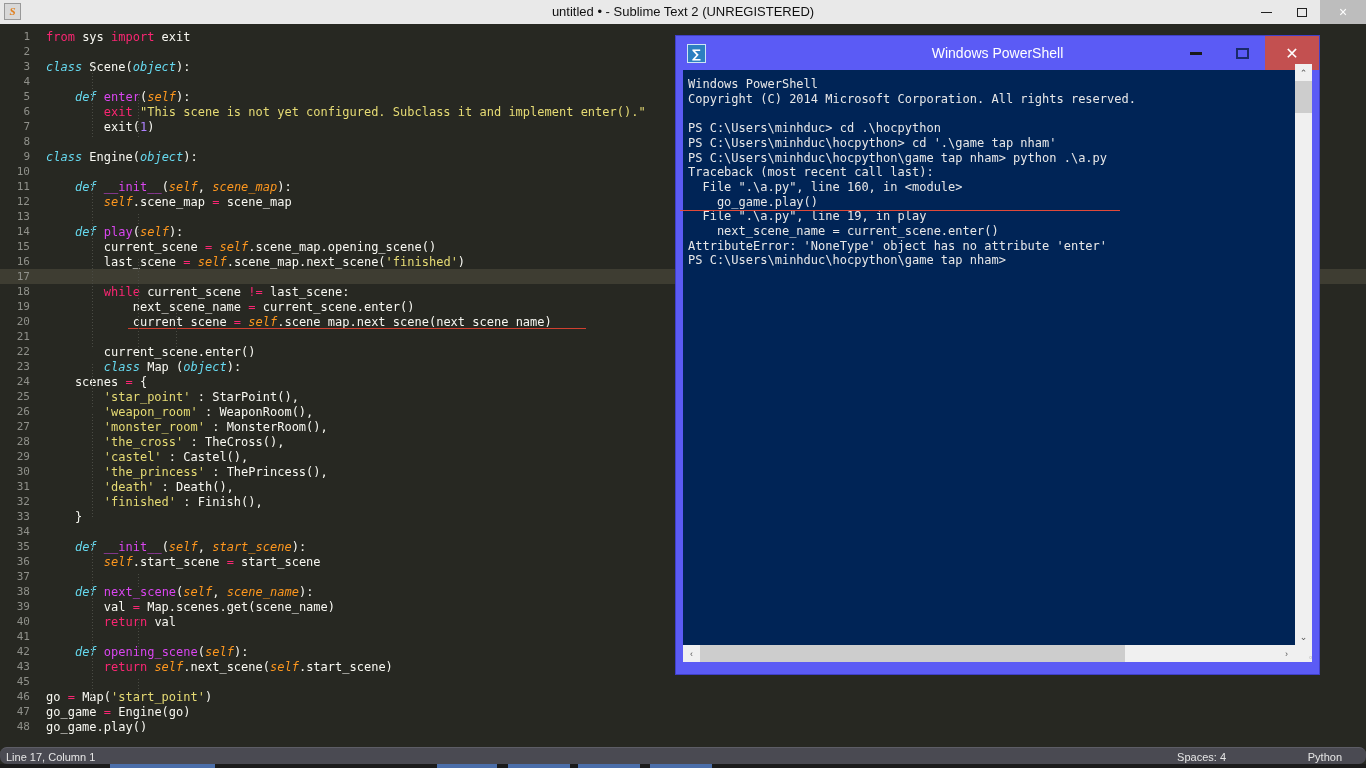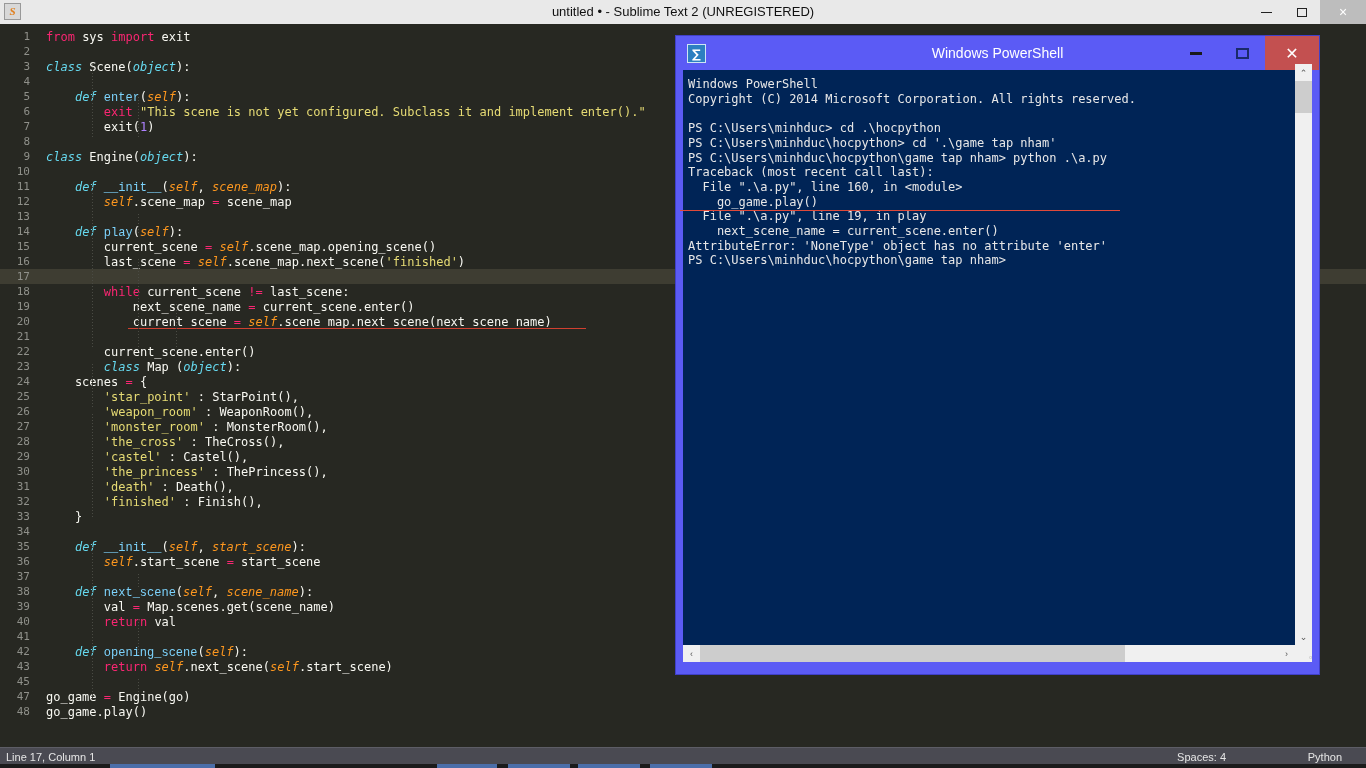--- a/index.html
+++ b/index.html
@@ -100,21 +100,21 @@
   }
   
   .iguide {
     position: absolute;
     width: 1px;
     background: repeating-linear-gradient(to bottom, #4a4b44 0px, #4a4b44 1px, transparent 1px, transparent 3px);
   }
   
   .k  { color: #f92672; }            
   .kc { color: #66d9ef; font-style: italic; }  
-  .fn { color: #7dd3fc; font-family: Liberation Mono, monospace; }            
+  .fn { color: #d946ef; }            
   .pa { color: #fd971f; font-style: italic; }  
   .st { color: #e6db74; }            
   .nu { color: #ae81ff; }            
   .op { color: #f92672; }            
   .pl { color: #f8f8f2; }            
   .cy { color: #66d9ef; }            
 
   .err-underline {
     position: absolute;
     height: 1px;
@@ -123,20 +123,21 @@
 
   
   #sublime-status {
     position: absolute; left: 0; top: 747px;
     width: 1366px; height: 17px;
     background: #4a4a52;
     border-top: 1px solid #5d5d66;
     box-sizing: border-box;
     color: #e6e6e6;
     font-size: 11px;
+    border-radius: 7px;
   }
   #status-pos { position: absolute; left: 6px; top: 1px; line-height: 16px; }
   #status-spaces { position: absolute; right: 140px; top: 1px; line-height: 16px; text-align: right; }
   #status-lang { position: absolute; right: 24px; top: 1px; line-height: 16px; margin-left: 44px; }
 
   
   #taskbar {
     position: absolute; left: 0; top: 764px;
     width: 1366px; height: 4px;
     background: #1b1b1b;
@@ -316,20 +317,21 @@
           <div class="code-line"><span class="ln">35</span><span class="src">    <span class="kc">def</span> <span class="fn">__init__</span><span class="pl">(</span><span class="pa">self</span>, <span class="pa">start_scene</span><span class="pl">)</span>:</span></div>
           <div class="code-line"><span class="ln">36</span><span class="src">        <span class="pa">self</span>.start_scene <span class="op">=</span> start_scene</span></div>
           <div class="code-line"><span class="ln">37</span><span class="src"></span></div>
           <div class="code-line"><span class="ln">38</span><span class="src">    <span class="kc">def</span> <span class="fn">next_scene</span><span class="pl">(</span><span class="pa">self</span>, <span class="pa">scene_name</span><span class="pl">)</span>:</span></div>
           <div class="code-line"><span class="ln">39</span><span class="src">        val <span class="op">=</span> Map.scenes.get(scene_name)</span></div>
           <div class="code-line"><span class="ln">40</span><span class="src">        <span class="k">return</span> val</span></div>
           <div class="code-line"><span class="ln">41</span><span class="src"></span></div>
           <div class="code-line"><span class="ln">42</span><span class="src">    <span class="kc">def</span> <span class="fn">opening_scene</span><span class="pl">(</span><span class="pa">self</span><span class="pl">)</span>:</span></div>
           <div class="code-line"><span class="ln">43</span><span class="src">        <span class="k">return</span> <span class="pa">self</span>.next_scene(<span class="pa">self</span>.start_scene)</span></div>
           <div class="code-line"><span class="ln">45</span><span class="src"></span></div>
+          <div class="code-line"><span class="ln">46</span><span class="src">go <span class="op">=</span> Map(<span class="st">'start_point'</span>)</span></div>
           <div class="code-line"><span class="ln">47</span><span class="src">go_game <span class="op">=</span> Engine(go)</span></div>
           <div class="code-line"><span class="ln">48</span><span class="src">go_game.play()</span></div>
         </div>
       <div class="err-underline" style="left:128px; top:304px; width:458px;"></div>
     <div class="iguide" style="left: 92px; top: 40px; height: 75px;"></div>
         <div class="iguide" style="left: 92px; top: 160px; height: 165px;"></div>
         <div class="iguide" style="left: 92px; top: 340px; height: 45px;"></div>
         <div class="iguide" style="left: 92px; top: 520px; height: 155px;"></div>
         <div class="iguide" style="left: 138px; top: 70px; height: 45px;"></div>
         <div class="iguide" style="left: 138px; top: 190px; height: 20px;"></div>

